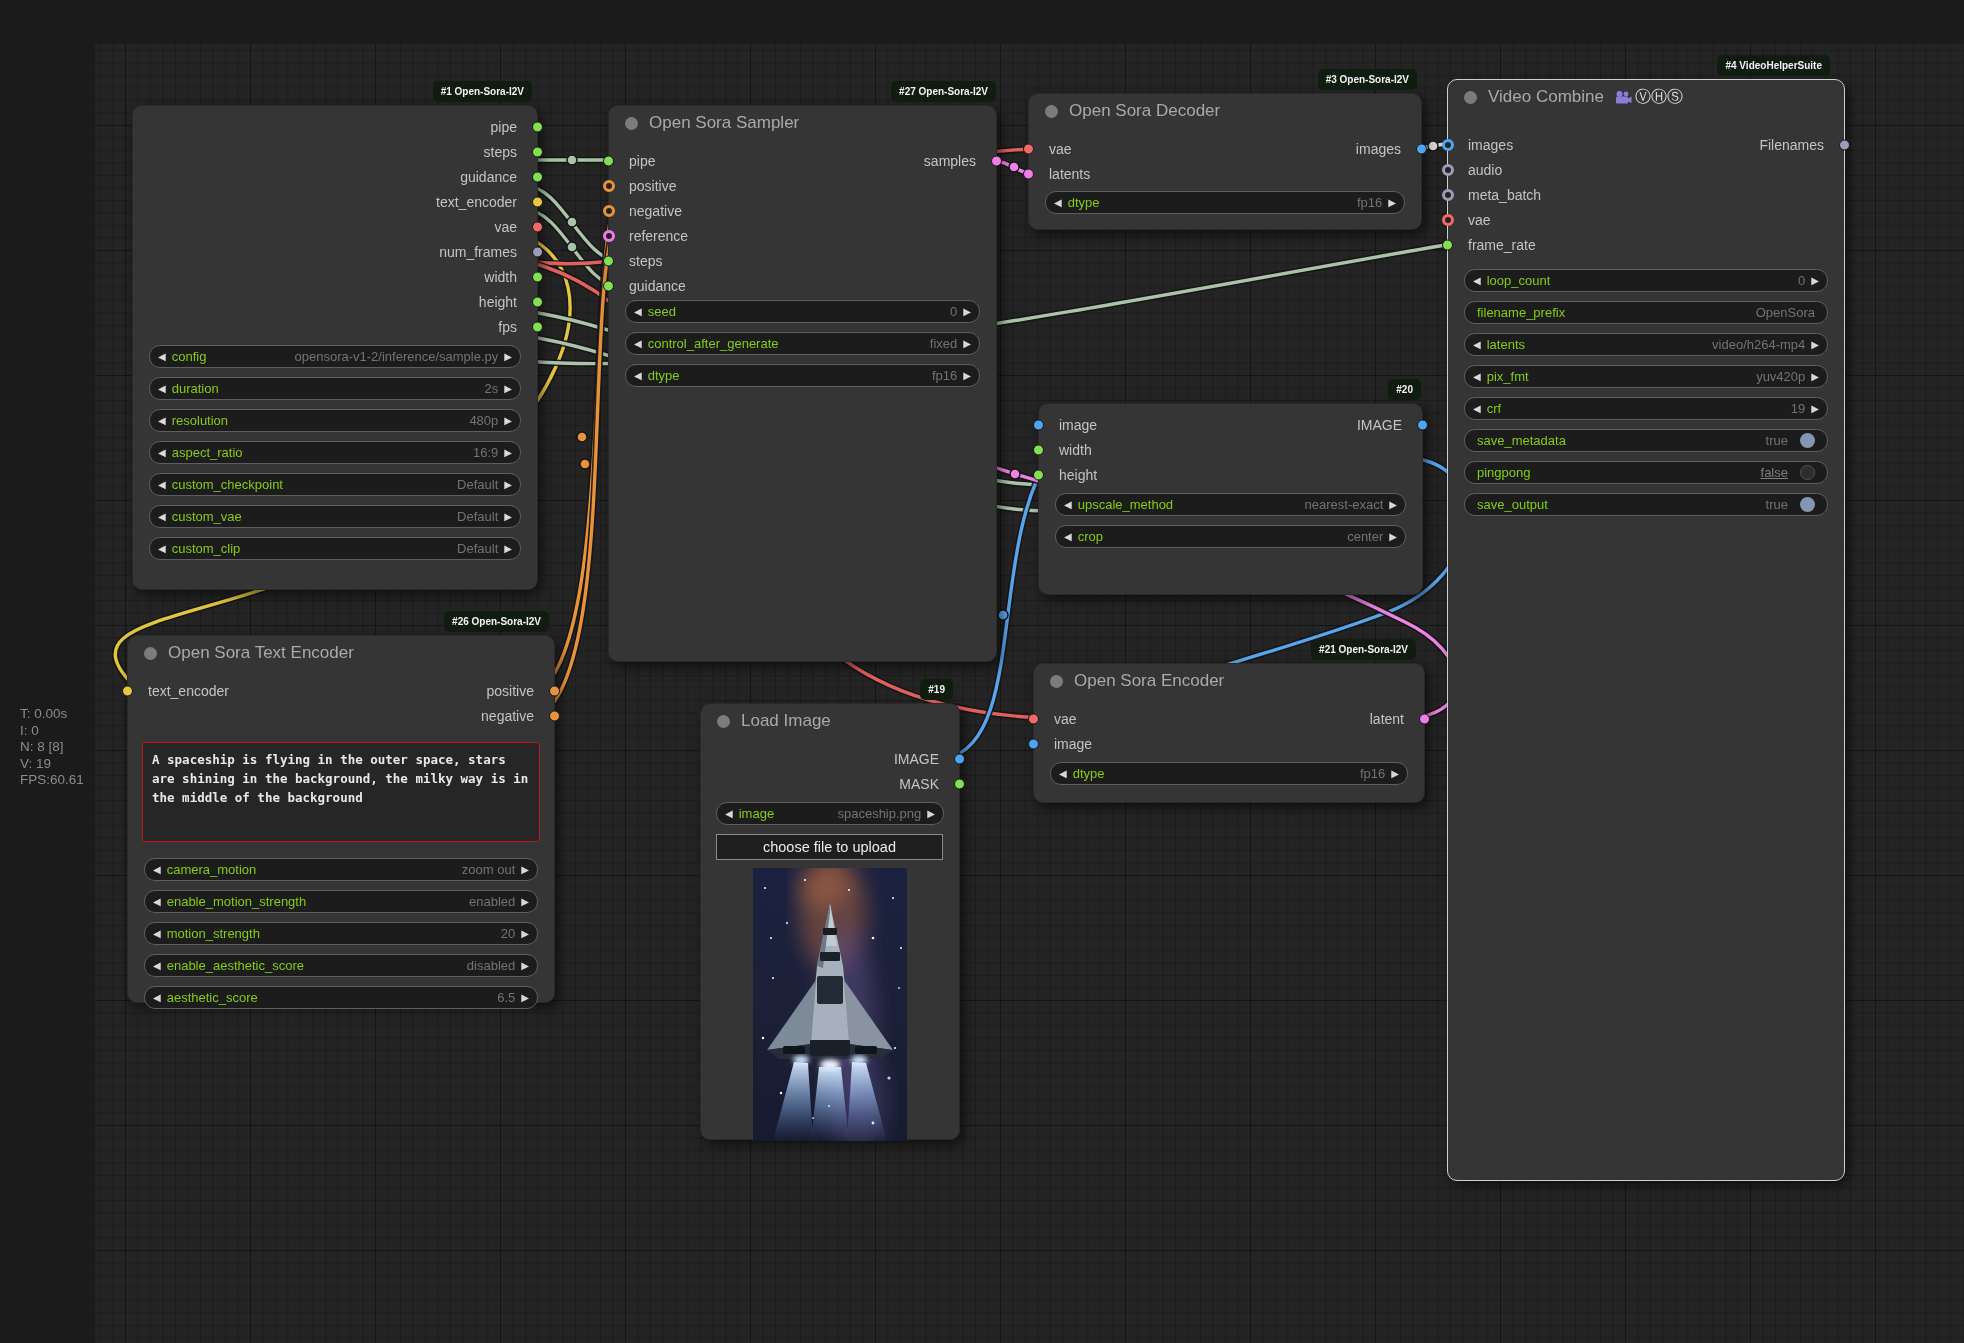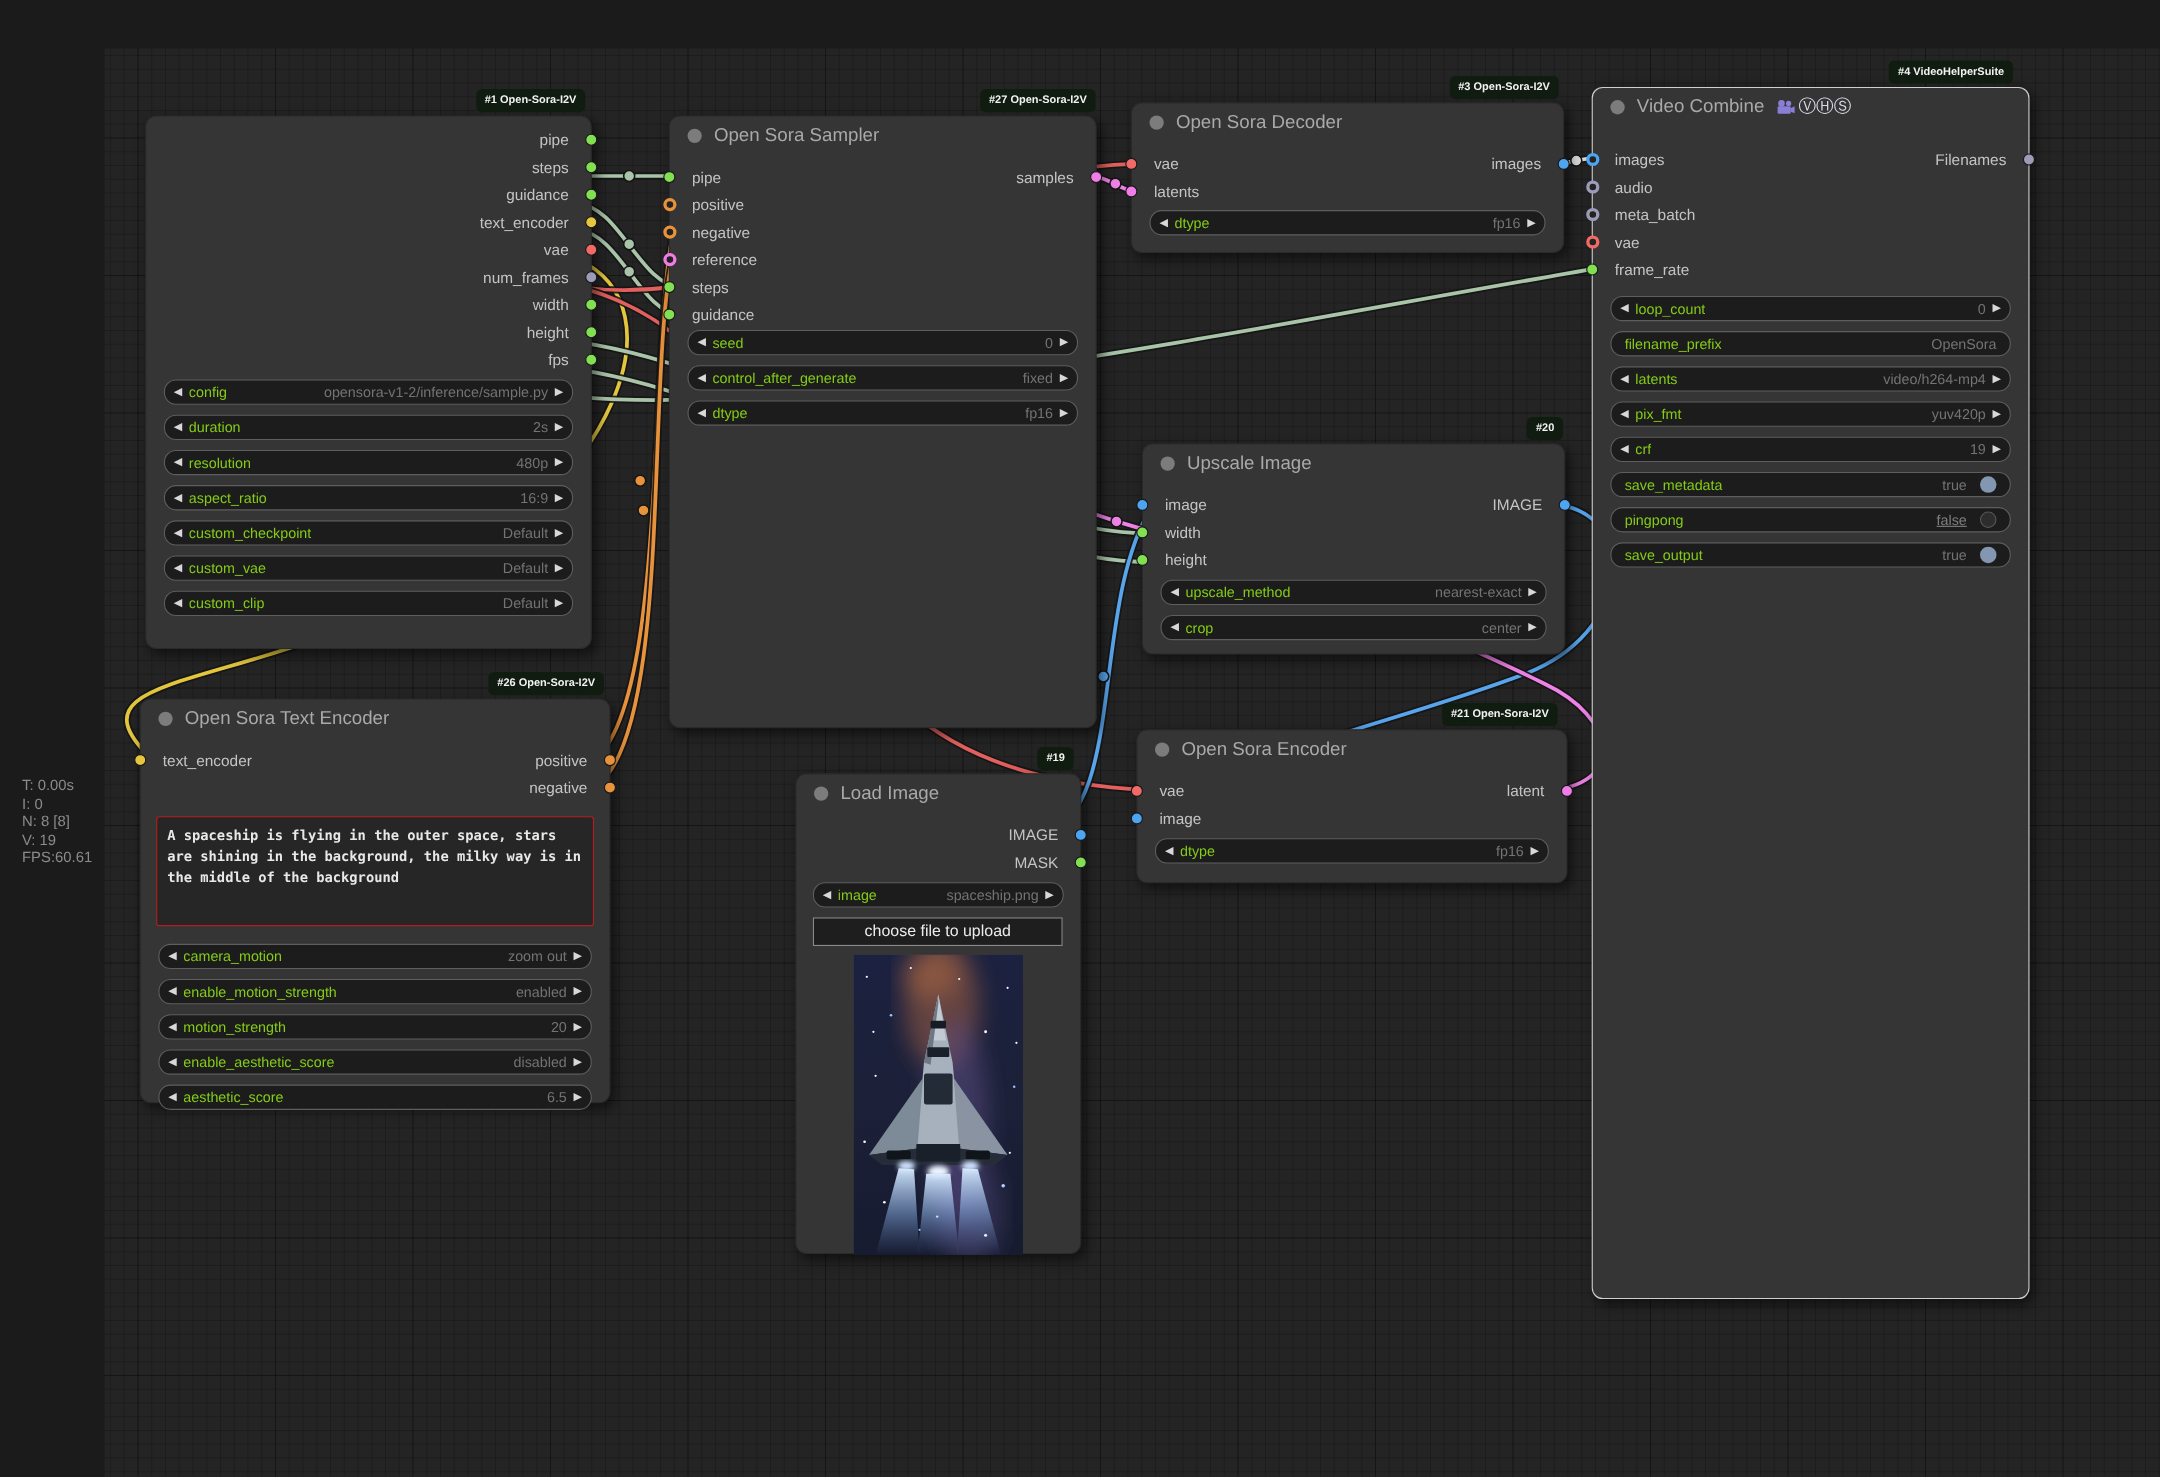--- a/index.html
+++ b/index.html
@@ -272,24 +272,20 @@
           <span class="wa">◀</span>
           <span class="wl">dtype</span>
           <span class="wv">fp16</span>
           <span class="wa">▶</span>
         </div>
     </div>
   </div>
 
   <div class="node" style="left:1038px;top:403px;width:385px;height:192px;">
     <div class="badge" style="right:1px;">#20</div>
-    <div class="ntitle">
-      <span class="tdot"></span>
-      <span>Upscale Image</span>
-    </div>
     <div class="ports">
       <div class="prow">
           <span class="port in c-blue"></span>
           <span class="pl">image</span>
           <span class="pr">IMAGE</span>
           <span class="port out c-blue"></span>
         </div>
       <div class="prow">
           <span class="port in c-green"></span>
           <span class="pl">width</span>
@@ -336,21 +332,21 @@
     <div class="widgets">
       <div class="widget">
           <span class="wa">◀</span>
           <span class="wl">dtype</span>
           <span class="wv">fp16</span>
           <span class="wa">▶</span>
         </div>
     </div>
   </div>
 
-  <div class="node" style="left:723px;top:703px;width:260px;height:437px;">
+  <div class="node" style="left:700px;top:703px;width:260px;height:437px;">
     <div class="badge" style="right:6px;">#19</div>
     <div class="ntitle">
       <span class="tdot"></span>
       <span>Load Image</span>
     </div>
     <div class="ports">
       <div class="prow">
           <span class="pr">IMAGE</span>
           <span class="port out c-blue"></span>
         </div>

